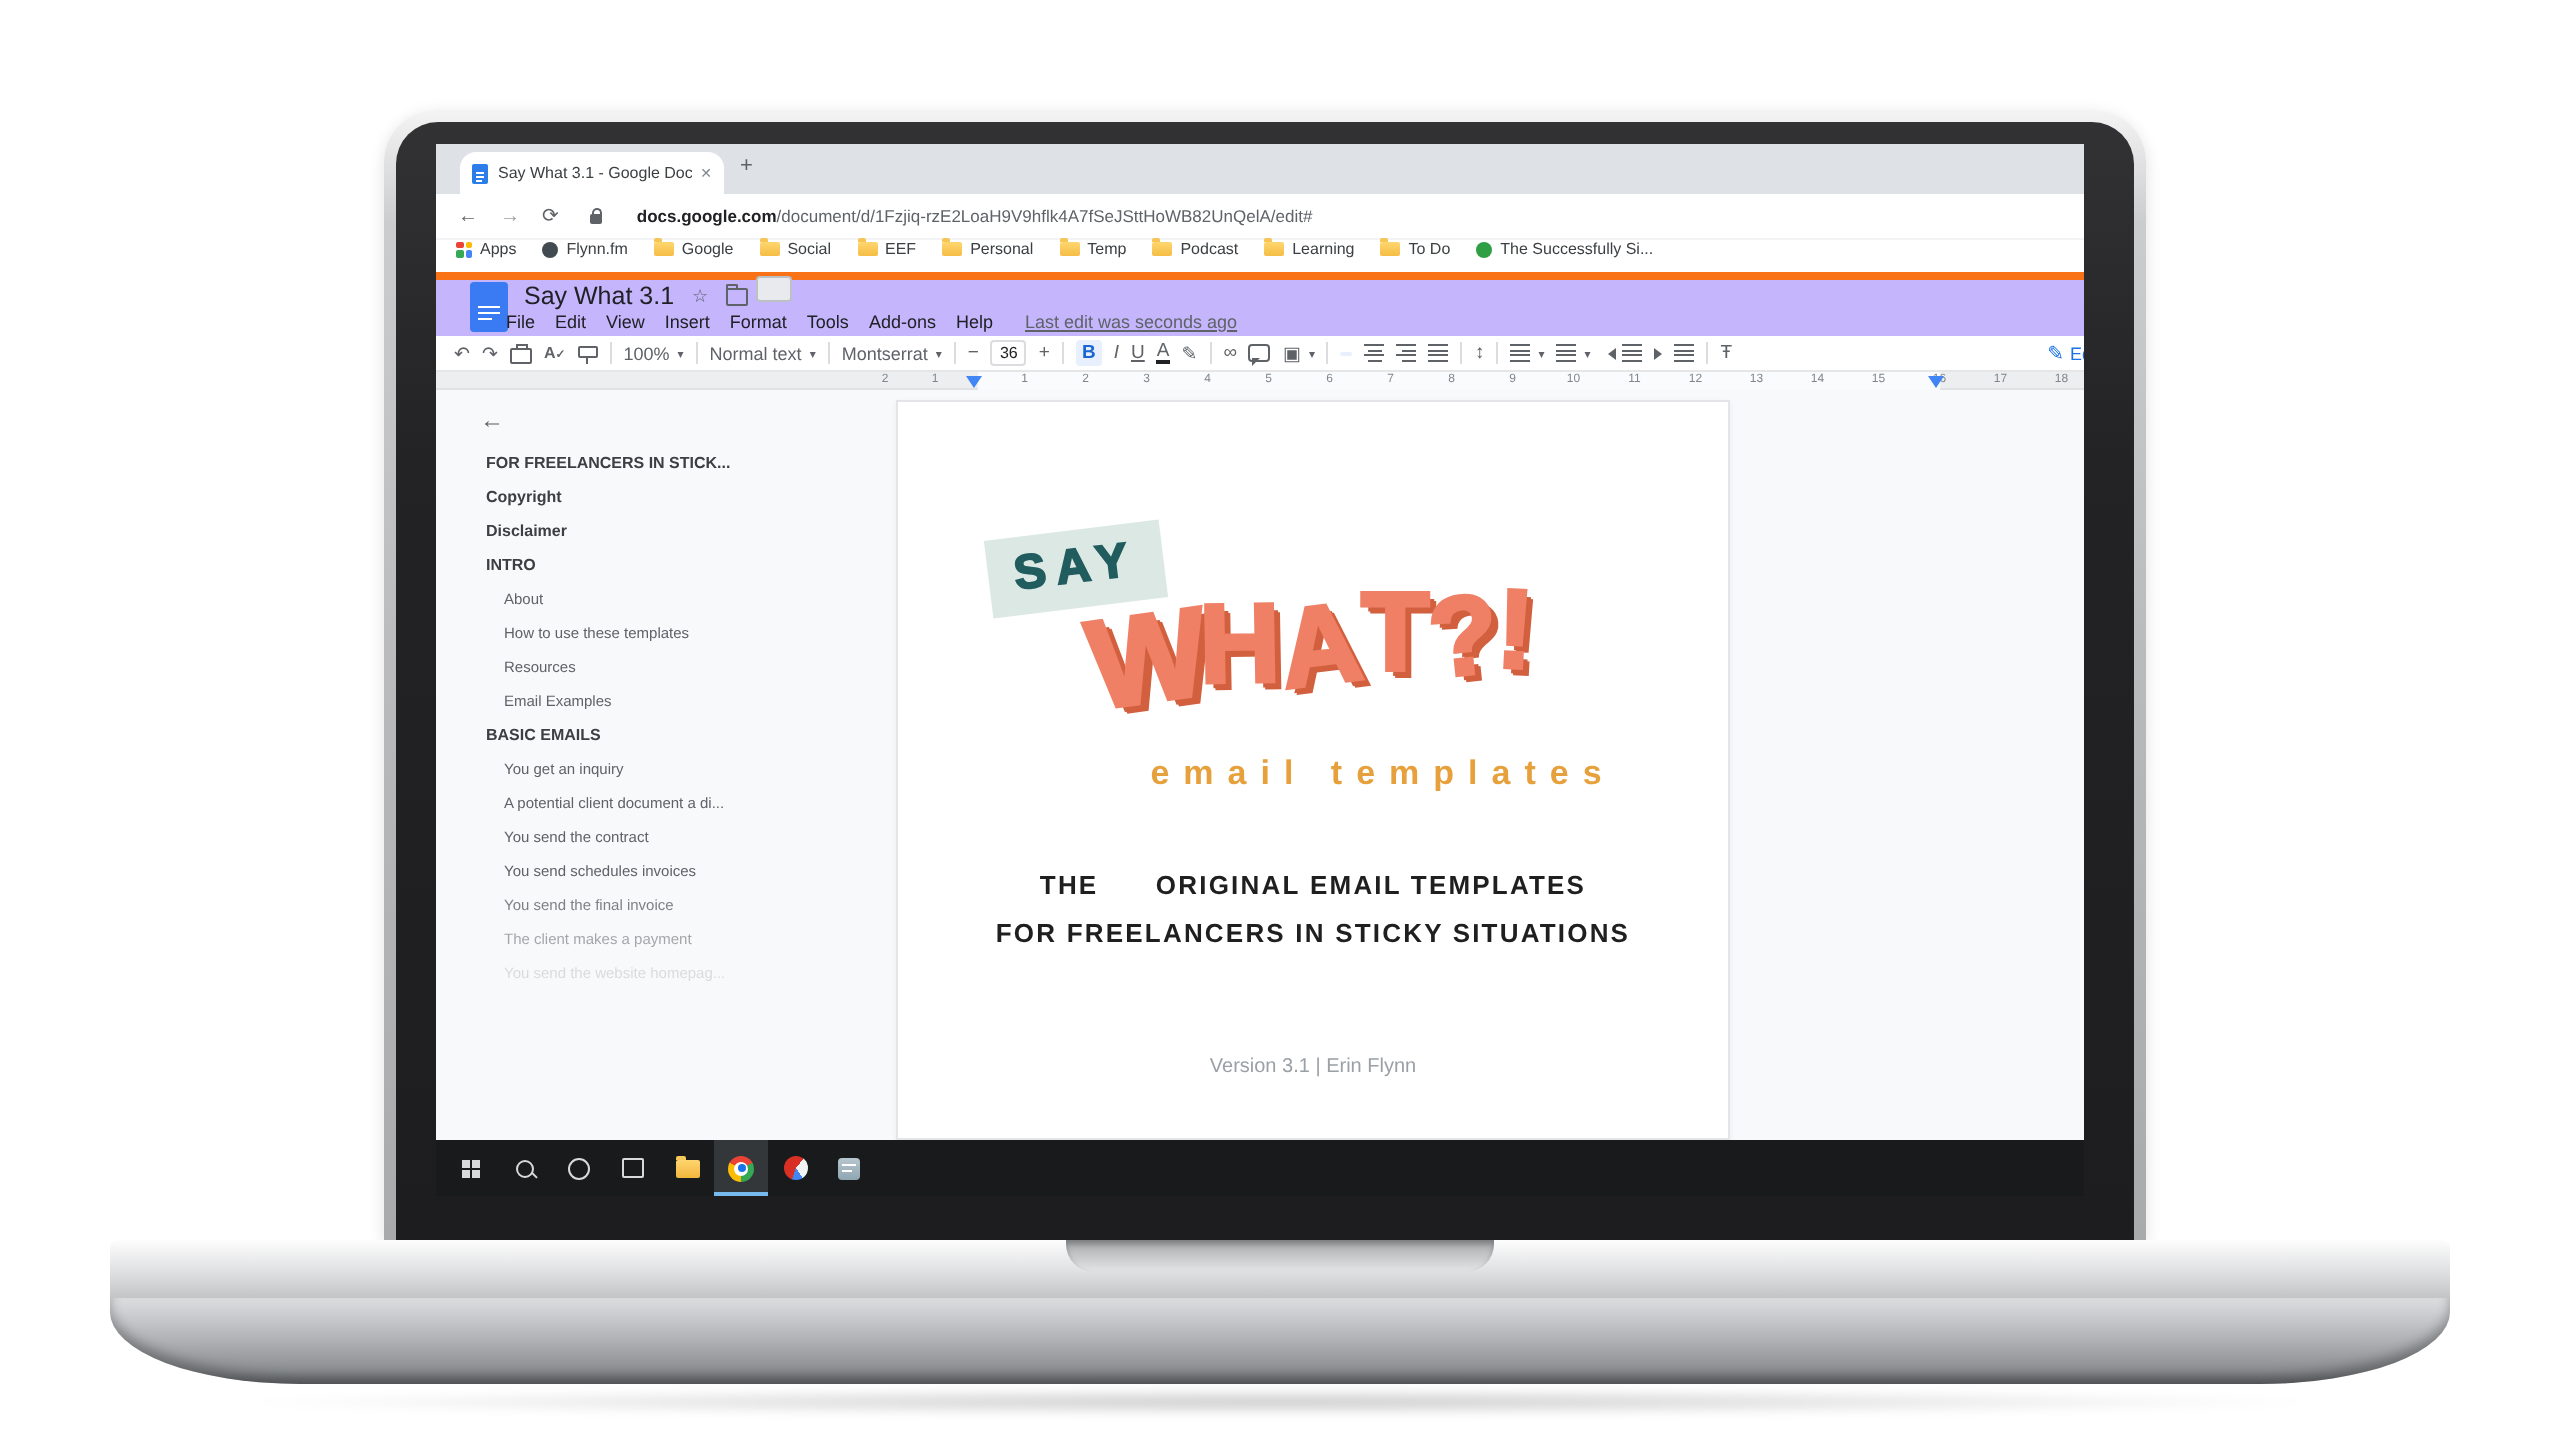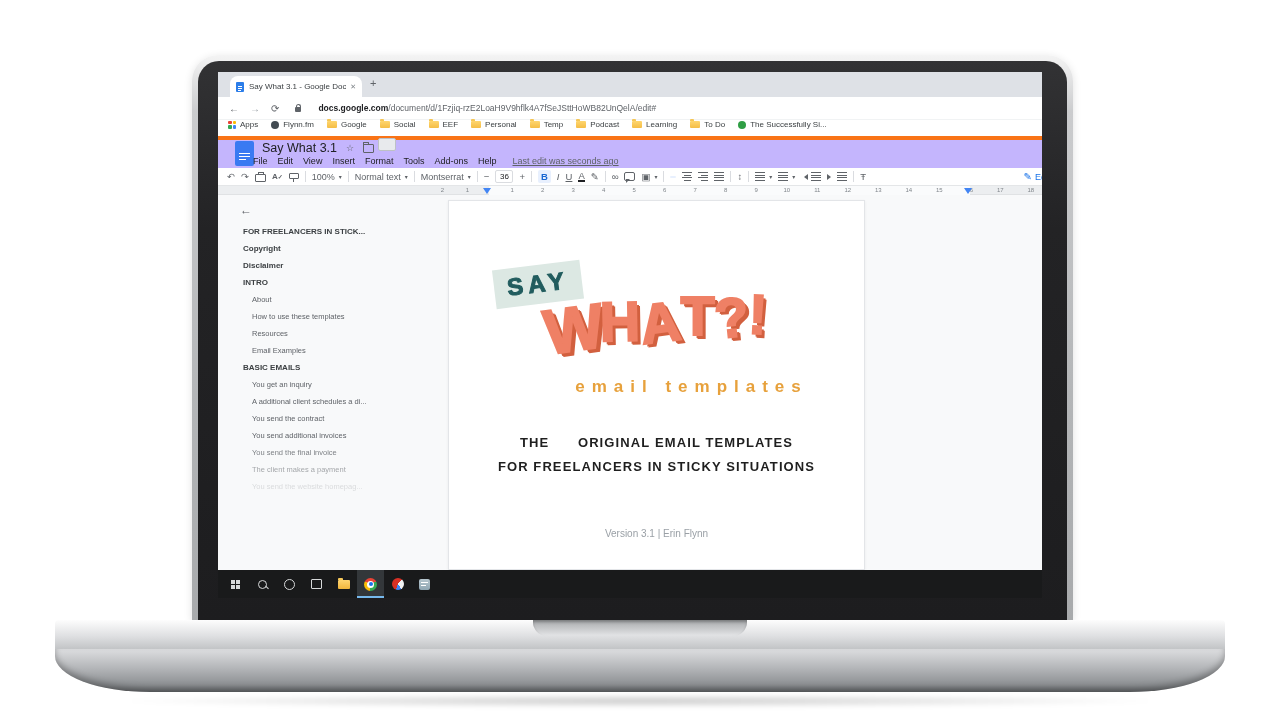--- a/index.html
+++ b/index.html
@@ -418,23 +418,23 @@
           <div class="o-item">FOR FREELANCERS IN STICK...</div>
           <div class="o-item">Copyright</div>
           <div class="o-item">Disclaimer</div>
           <div class="o-item">INTRO</div>
           <div class="o-item sub">About</div>
           <div class="o-item sub">How to use these templates</div>
           <div class="o-item sub">Resources</div>
           <div class="o-item sub">Email Examples</div>
           <div class="o-item">BASIC EMAILS</div>
           <div class="o-item sub">You get an inquiry</div>
-          <div class="o-item sub">A additional client schedules a di...</div>
+          <div class="o-item sub">A potential client document a di...</div>
           <div class="o-item sub">You send the contract</div>
-          <div class="o-item sub">You send additional invoices</div>
+          <div class="o-item sub">You send schedules invoices</div>
           <div class="o-item sub f1">You send the final invoice</div>
           <div class="o-item sub f2">The client makes a payment</div>
           <div class="o-item sub f4">You send the website homepag...</div>
         </div>
       </div>
 
       <div class="page">
         <div class="logo-say"><span>SAY</span></div>
         <div class="logo-what"><span class="wl">W</span><span class="wl">H</span><span class="wl">A</span><span class="wl">T</span><span class="wl">?</span><span class="wl">!</span></div>
         <div class="logo-sub">email templates</div>

